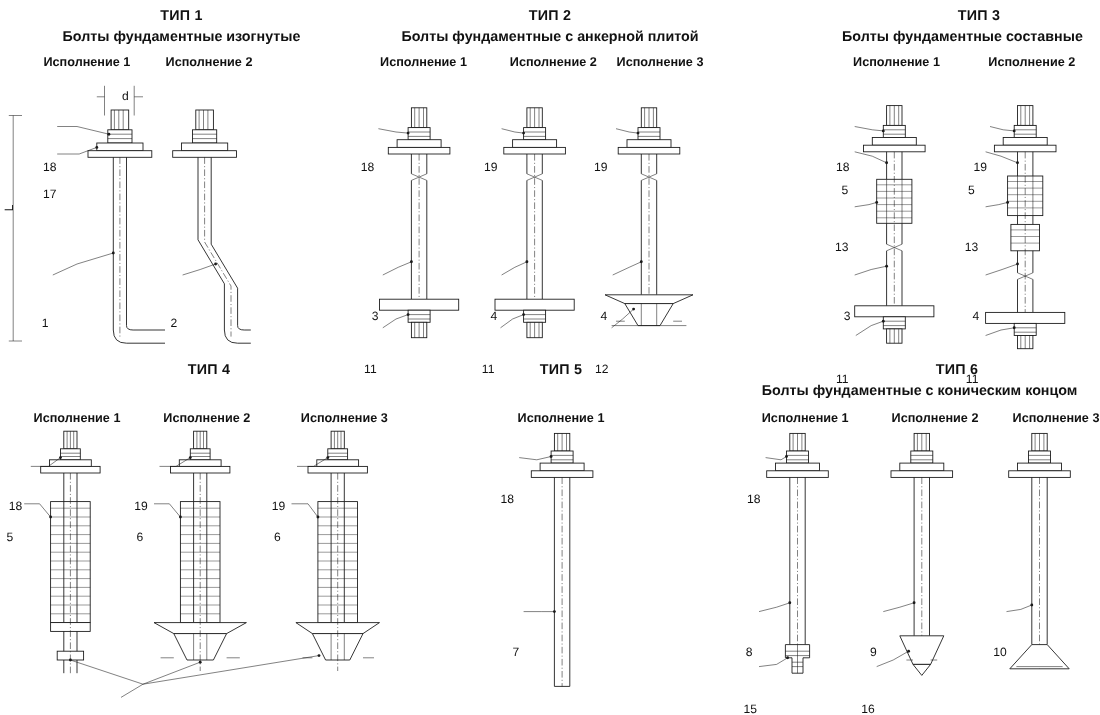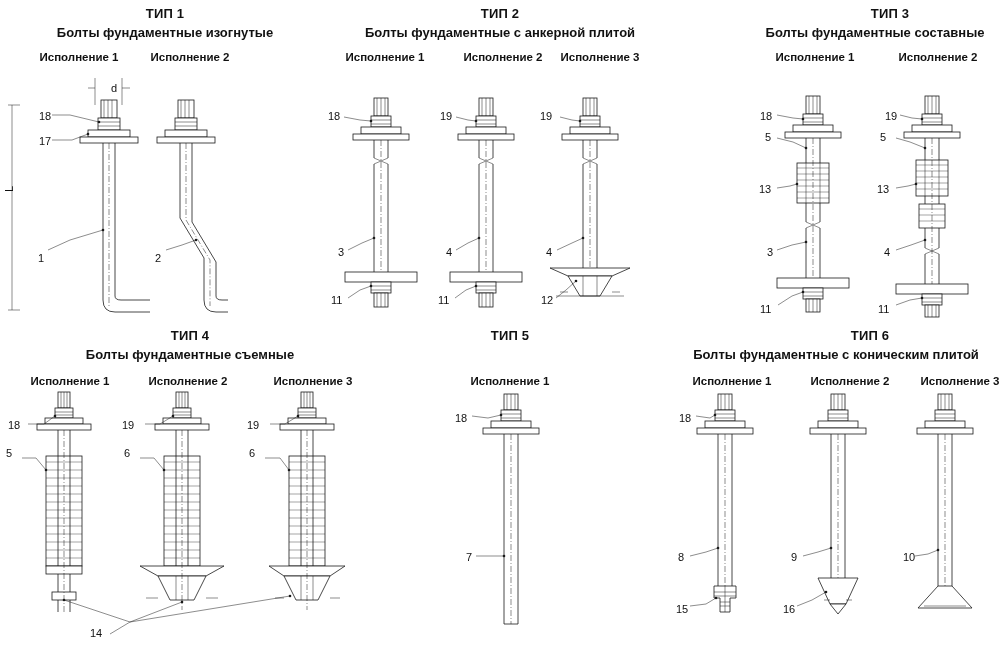--- a/index.html
+++ b/index.html
@@ -33,20 +33,21 @@
     font-size:11.5px;
     text-align:center;
     white-space:nowrap;
     color:#111;
     font-weight:bold;
   }
   .lead{
     position:absolute;
     font-size:11px;
     white-space:nowrap;
+    margin-top:36px;
   }
   .dim{
     position:absolute;
     font-size:11px;
     white-space:nowrap;
   }
   svg.draw{position:absolute;left:0;top:0;width:1000px;height:650px;pointer-events:none;}
   .ln{stroke:#1a1a1a;stroke-width:0.8;fill:none;}
   .ln-thin{stroke:#1a1a1a;stroke-width:0.5;fill:none;}
   .hatch{stroke:#1a1a1a;stroke-width:0.4;fill:none;}
@@ -92,39 +93,38 @@
   <div class="lead" style="left:765px;top:131px;">5</div>
   <div class="lead" style="left:880px;top:131px;">5</div>
   <div class="lead" style="left:759px;top:183px;">13</div>
   <div class="lead" style="left:877px;top:183px;">13</div>
   <div class="lead" style="left:767px;top:246px;">3</div>
   <div class="lead" style="left:884px;top:246px;">4</div>
   <div class="lead" style="left:760px;top:303px;">11</div>
   <div class="lead" style="left:878px;top:303px;">11</div>
 
   <div class="t-title" style="left:115px;top:328px;width:150px;">ТИП 4</div>
-  <div class="t-sub" style="left:60px;top:347px;width:260px;">Болты фундаментные съемные</div>
   <div class="t-exec" style="left:10px;top:375px;width:120px;">Исполнение 1</div>
   <div class="t-exec" style="left:128px;top:375px;width:120px;">Исполнение 2</div>
   <div class="t-exec" style="left:253px;top:375px;width:120px;">Исполнение 3</div>
   <div class="lead" style="left:8px;top:419px;">18</div>
   <div class="lead" style="left:122px;top:419px;">19</div>
   <div class="lead" style="left:247px;top:419px;">19</div>
   <div class="lead" style="left:6px;top:447px;">5</div>
   <div class="lead" style="left:124px;top:447px;">6</div>
   <div class="lead" style="left:249px;top:447px;">6</div>
   <div class="lead" style="left:90px;top:627px;">14</div>
 
   <div class="t-title" style="left:450px;top:328px;width:120px;">ТИП 5</div>
   <div class="t-exec" style="left:440px;top:375px;width:140px;">Исполнение 1</div>
   <div class="lead" style="left:455px;top:412px;">18</div>
   <div class="lead" style="left:466px;top:551px;">7</div>
 
   <div class="t-title" style="left:800px;top:328px;width:140px;">ТИП 6</div>
-  <div class="t-sub" style="left:672px;top:347px;width:328px;">Болты фундаментные с коническим плитой</div>
+  <div class="t-sub" style="left:672px;top:347px;width:328px;">Болты фундаментные с коническим концом</div>
   <div class="t-exec" style="left:672px;top:375px;width:120px;">Исполнение 1</div>
   <div class="t-exec" style="left:790px;top:375px;width:120px;">Исполнение 2</div>
   <div class="t-exec" style="left:900px;top:375px;width:120px;">Исполнение 3</div>
   <div class="lead" style="left:679px;top:412px;">18</div>
   <div class="lead" style="left:678px;top:551px;">8</div>
   <div class="lead" style="left:791px;top:551px;">9</div>
   <div class="lead" style="left:903px;top:551px;">10</div>
   <div class="lead" style="left:676px;top:603px;">15</div>
   <div class="lead" style="left:783px;top:603px;">16</div>
 

